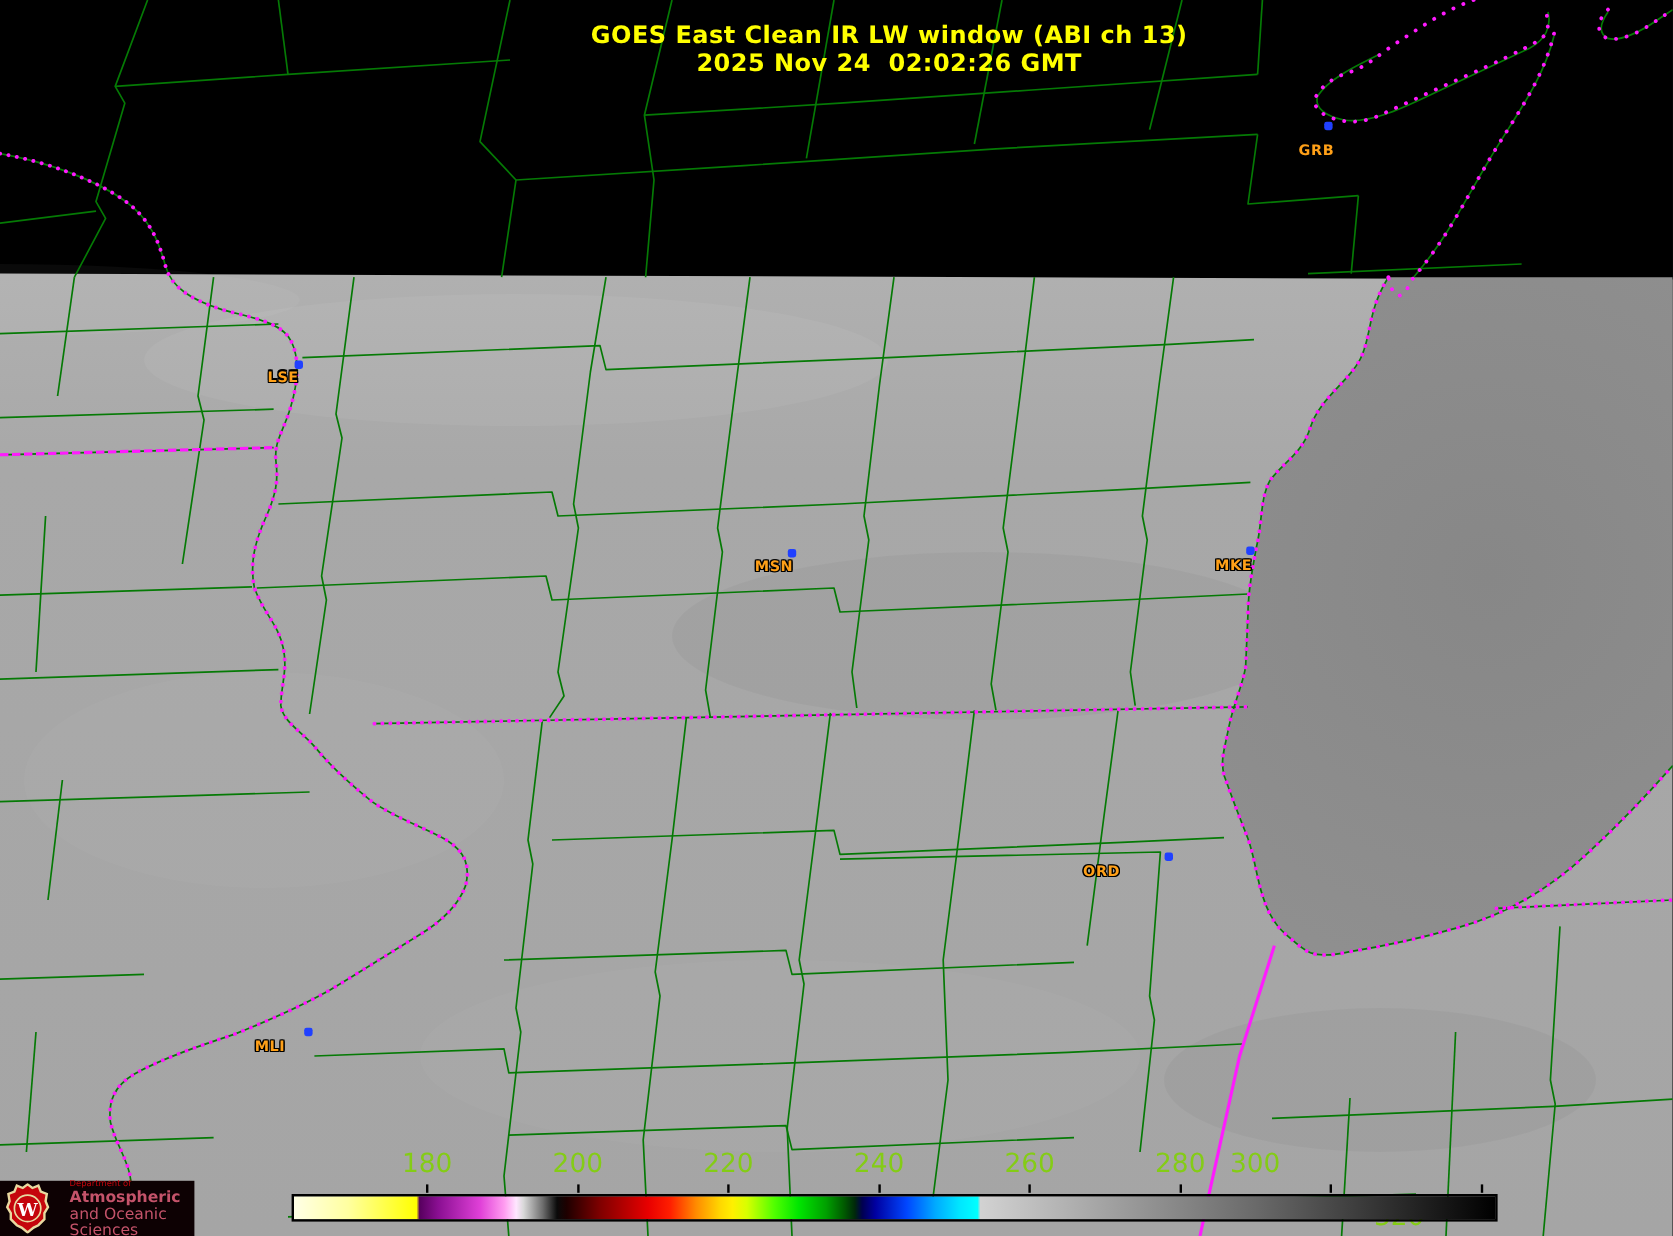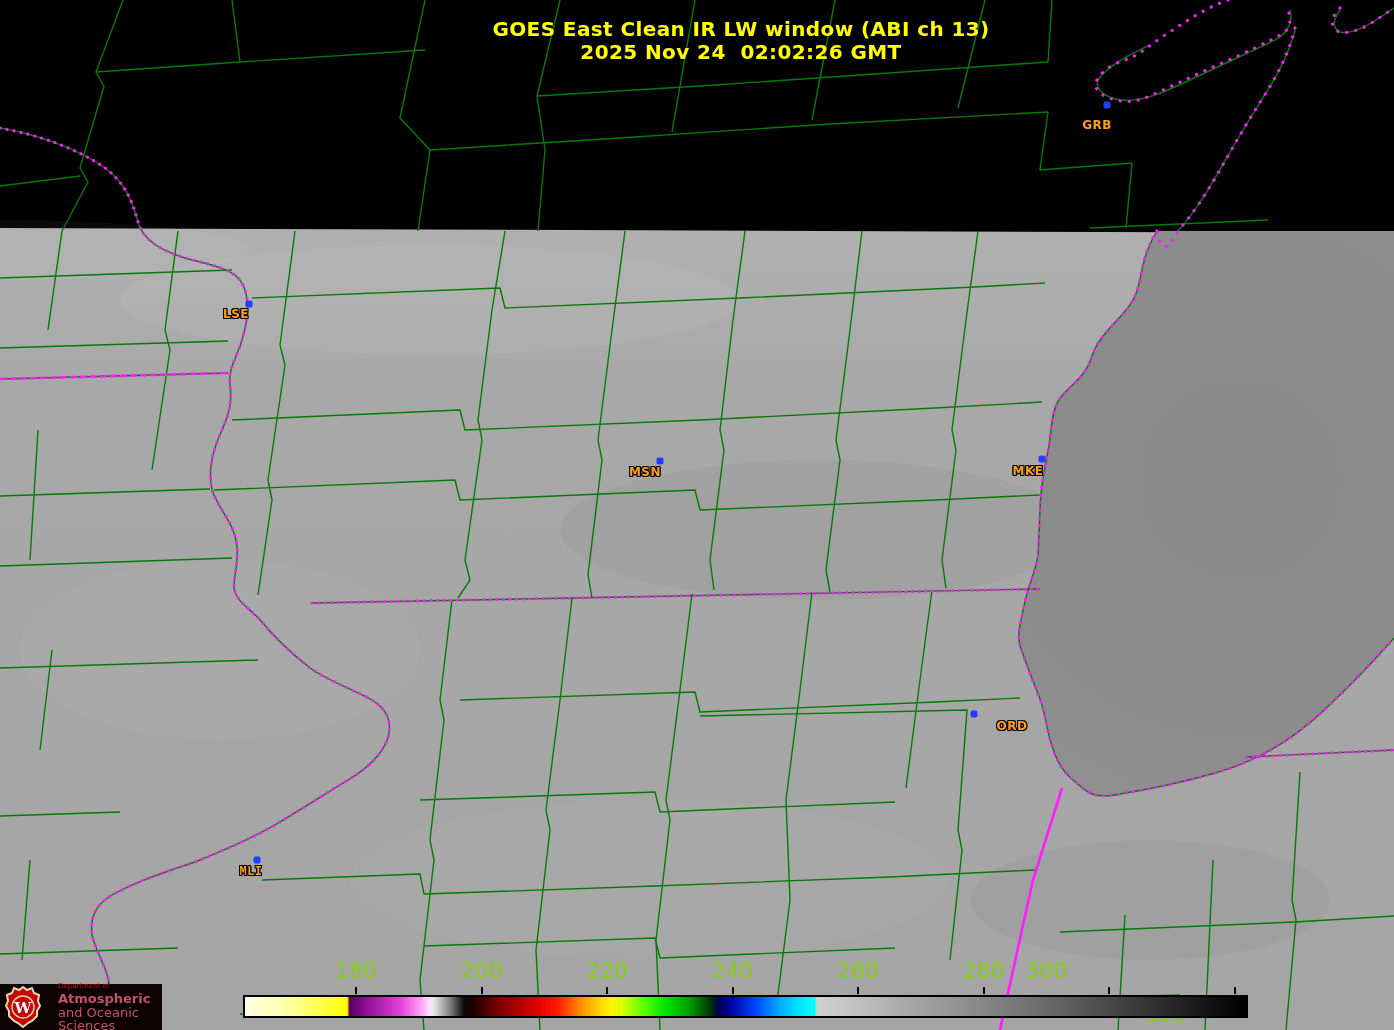--- a/index.html
+++ b/index.html
@@ -183,23 +183,23 @@
   <div id="stations">
       <div class="station-dot" style="left: 1107px; top: 105px;"></div>
       <div class="station-label" style="left: 1097px; top: 125px;">GRB</div>
       <div class="station-dot" style="left: 249px; top: 304px;"></div>
       <div class="station-label" style="left: 236px; top: 314px;">LSE</div>
       <div class="station-dot" style="left: 660px; top: 461px;"></div>
       <div class="station-label" style="left: 645px; top: 472px;">MSN</div>
       <div class="station-dot" style="left: 1042px; top: 459px;"></div>
       <div class="station-label" style="left: 1028px; top: 471px;">MKE</div>
       <div class="station-dot" style="left: 974px; top: 714px;"></div>
-      <div class="station-label" style="left: 1012px; top: 726px;">ORD</div>
+      <div class="station-label" style="left: 918px; top: 726px;">ORD</div>
       <div class="station-dot" style="left: 257px; top: 860px;"></div>
-      <div class="station-label" style="left: 251px; top: 872px; font-family: Liberation Mono, monospace;">MLI</div>
+      <div class="station-label" style="left: 225px; top: 872px;">MLI</div>
     </div>
 
   <div id="cb-ticks">
       <span class="cb-label" style="left: 356px;">180</span>
       <div class="cb-tick" style="left: 355px;"></div>
       <span class="cb-label" style="left: 481.514px;">200</span>
       <div class="cb-tick" style="left: 480.514px;"></div>
       <span class="cb-label" style="left: 607.028px;">220</span>
       <div class="cb-tick" style="left: 606.028px;"></div>
       <span class="cb-label" style="left: 732.542px;">240</span>

